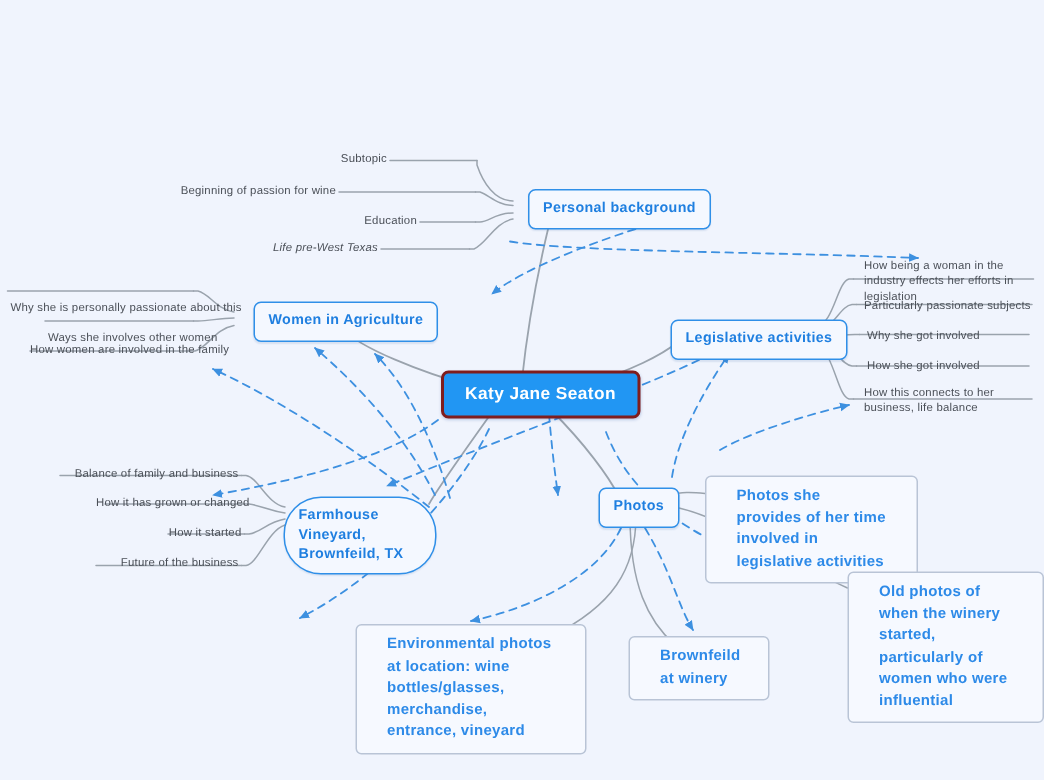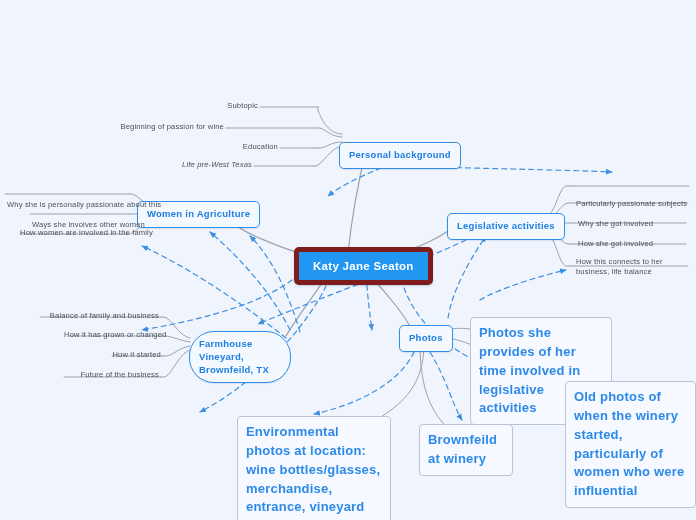--- a/index.html
+++ b/index.html
@@ -11,21 +11,21 @@
     position:relative;
   }
   #canvas{position:absolute;inset:0;width:696px;height:520px;}
   svg.links{position:absolute;left:0;top:0;width:696px;height:520px;pointer-events:none;}
 
   
   .node{position:absolute;box-sizing:border-box;}
 
   .root{
     background:#2196f3;
-    border:5px solid #7f1d1d;
+    border:2px solid #7f1d1d;
     border-radius:5px;
     color:#ffffff;
     font-weight:bold;
     font-size:11.5px;
     letter-spacing:.3px;
     text-align:center;
     padding:8px 14px;
     box-shadow:0 1px 2px rgba(30,80,160,.25);
   }
 
@@ -41,23 +41,23 @@
     line-height:1.35;
     box-shadow:0 1px 1px rgba(40,90,160,.12);
   }
 
   .callout{
     background:#f6f9ff;
     border:1px solid #b9c4d6;
     border-radius:4px;
     color:#2d8ae8;
     font-weight:bold;
-    font-size:13px;
+    font-size:10px;
     letter-spacing:.2px;
-    padding:6px 8px;
+    padding:6px 20px;
     line-height:1.45;
   }
 
   
   .leaf{
     color:#4a4f57;
     font-size:7.6px;
     letter-spacing:.15px;
     line-height:1.35;
     white-space:nowrap;
@@ -144,35 +144,36 @@
       <path d="M300,332 C288,292 272,258 250,236"></path>
       <path d="M286,338 C246,306 190,268 142,246"></path>
       <path d="M448,318 C452,292 468,262 486,236"></path>
       <path d="M480,300 C500,288 540,276 566,270"></path>
       <path d="M366,276 C368,300 370,316 372,330"></path>
     </g>
   </svg>
 
   <div class="node root" style="left:294px;top:247px;">Katy Jane Seaton</div>
 
-  <div class="node branch" style="left:339px;top:126px;margin-top:16px;">Personal background</div>
+  <div class="node branch" style="left:352px;top:126px;">Personal background</div>
 
   <div class="node leaf left" style="left:180px;top:100px;width:80px;">Subtopic</div>
   <div class="node leaf left" style="left:106px;top:121px;width:120px;">Beginning of passion for wine</div>
   <div class="node leaf left" style="left:200px;top:141px;width:80px;">Education</div>
   <div class="node leaf left" style="left:164px;top:159px;width:90px;font-style:italic;">Life pre-West Texas</div>
 
-  <div class="node branch" style="left:137px;top:201px;">Women in Agriculture</div>
+  <div class="node branch" style="left:169px;top:201px;">Women in Agriculture</div>
 
   <div class="node leaf left" style="left:5px;top:187px;width:124px;margin-top:12px;">Why she is personally passionate about this</div>
   <div class="node leaf left" style="left:30px;top:207px;width:99px;margin-top:12px;">Ways she involves other women</div>
   <div class="node leaf left" style="left:18px;top:227px;width:109px;">How women are involved in the family</div>
 
   <div class="node branch" style="left:447px;top:213px;">Legislative activities</div>
 
+  <div class="node leaf right multiline" style="left:574px;top:171px;width:116px;">How being a woman in the industry effects her efforts in legislation</div>
   <div class="node leaf right" style="left:574px;top:198px;width:116px;">Particularly passionate subjects</div>
   <div class="node leaf right" style="left:576px;top:218px;width:114px;">Why she got involved</div>
   <div class="node leaf right" style="left:576px;top:238px;width:114px;">How she got involved</div>
   <div class="node leaf right multiline" style="left:574px;top:256px;width:116px;">How this connects to her business, life balance</div>
 
   <div class="node branch" style="left:189px;top:331px;width:102px;border-radius:25px;">Farmhouse Vineyard, Brownfeild, TX</div>
 
   <div class="node leaf left" style="left:40px;top:310px;width:121px;">Balance of family and business</div>
   <div class="node leaf left" style="left:62px;top:329px;width:101px;">How it has grown or changed</div>
   <div class="node leaf left" style="left:92px;top:349px;width:71px;">How it started</div>

